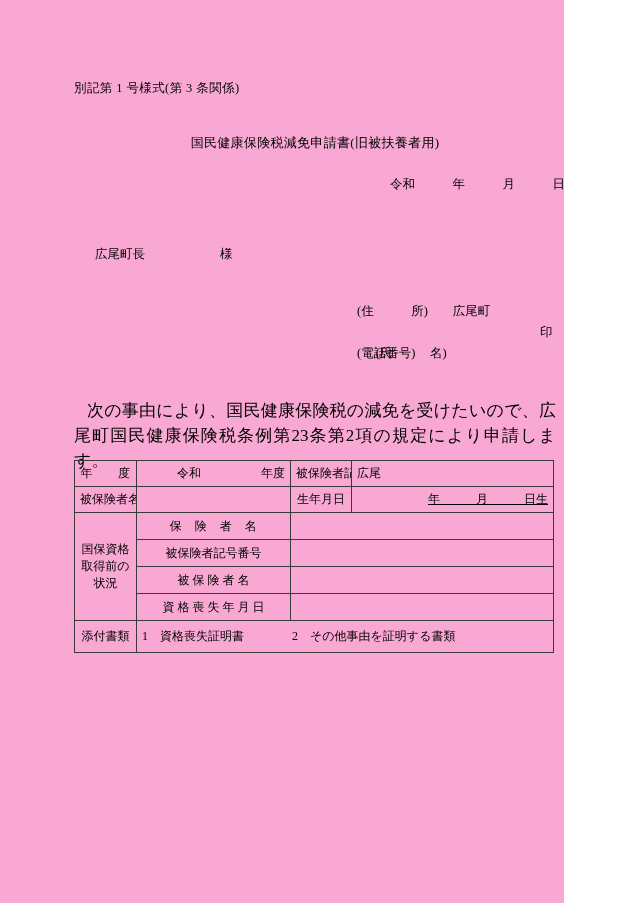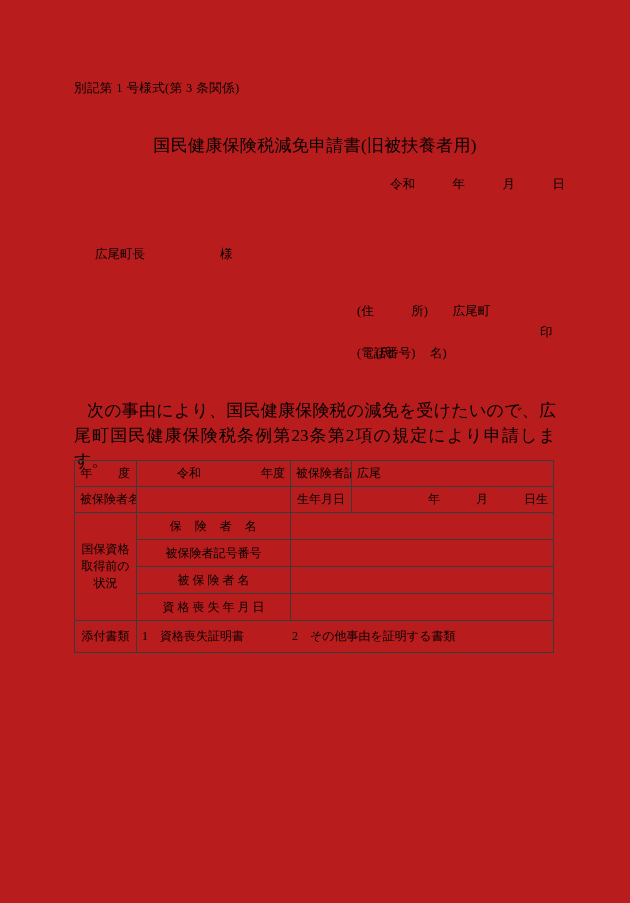--- a/index.html
+++ b/index.html
@@ -7,23 +7,23 @@
     margin: 0;
     padding: 0;
     background: #ffffff;
   }
   body {
     font-family: "Liberation Serif", "DejaVu Serif", serif;
     color: #000000;
   }
   .page {
     position: relative;
-    width: 630px;
+    width: 564px;
     height: 903px;
-    background: #b91c1c;
+    background: #f9a8d4;
     overflow: hidden;
     box-sizing: border-box;
   }
 
   
   .form-no {
     position: absolute;
     left: 74px;
     top: 80px;
     font-size: 12.5px;
@@ -31,21 +31,21 @@
     white-space: pre;
   }
 
   
   .doc-title {
     position: absolute;
     left: 0;
     top: 134px;
     width: 630px;
     text-align: center;
-    font-size: 17px;
+    font-size: 13px;
     letter-spacing: 0.3px;
     white-space: pre;
   }
 
   
   .date-line {
     position: absolute;
     left: 390px;
     top: 176px;
     font-size: 12.5px;
@@ -108,21 +108,21 @@
     padding: 0 5px;
     height: 25px;
     vertical-align: middle;
     white-space: pre;
     overflow: hidden;
   }
   .lbl        { text-align: center; }
   .lbl-spread { text-align: center; letter-spacing: 0.5px; }
   .val-left   { text-align: left; }
   .val-center { text-align: right; }
-  .val-right  { text-align: right; padding-right: 12px; }
+  .val-right  { text-align: right; padding-right: 12px; text-decoration: underline; }
   .merged-cell {
     text-align: center;
     vertical-align: middle;
     line-height: 17px;
     white-space: pre-line;
     padding-left: 8px;
   }
   .row-tall td { height: 26px; }
   .row-attach td { height: 31px; margin-top: 11px; }
 </style>

